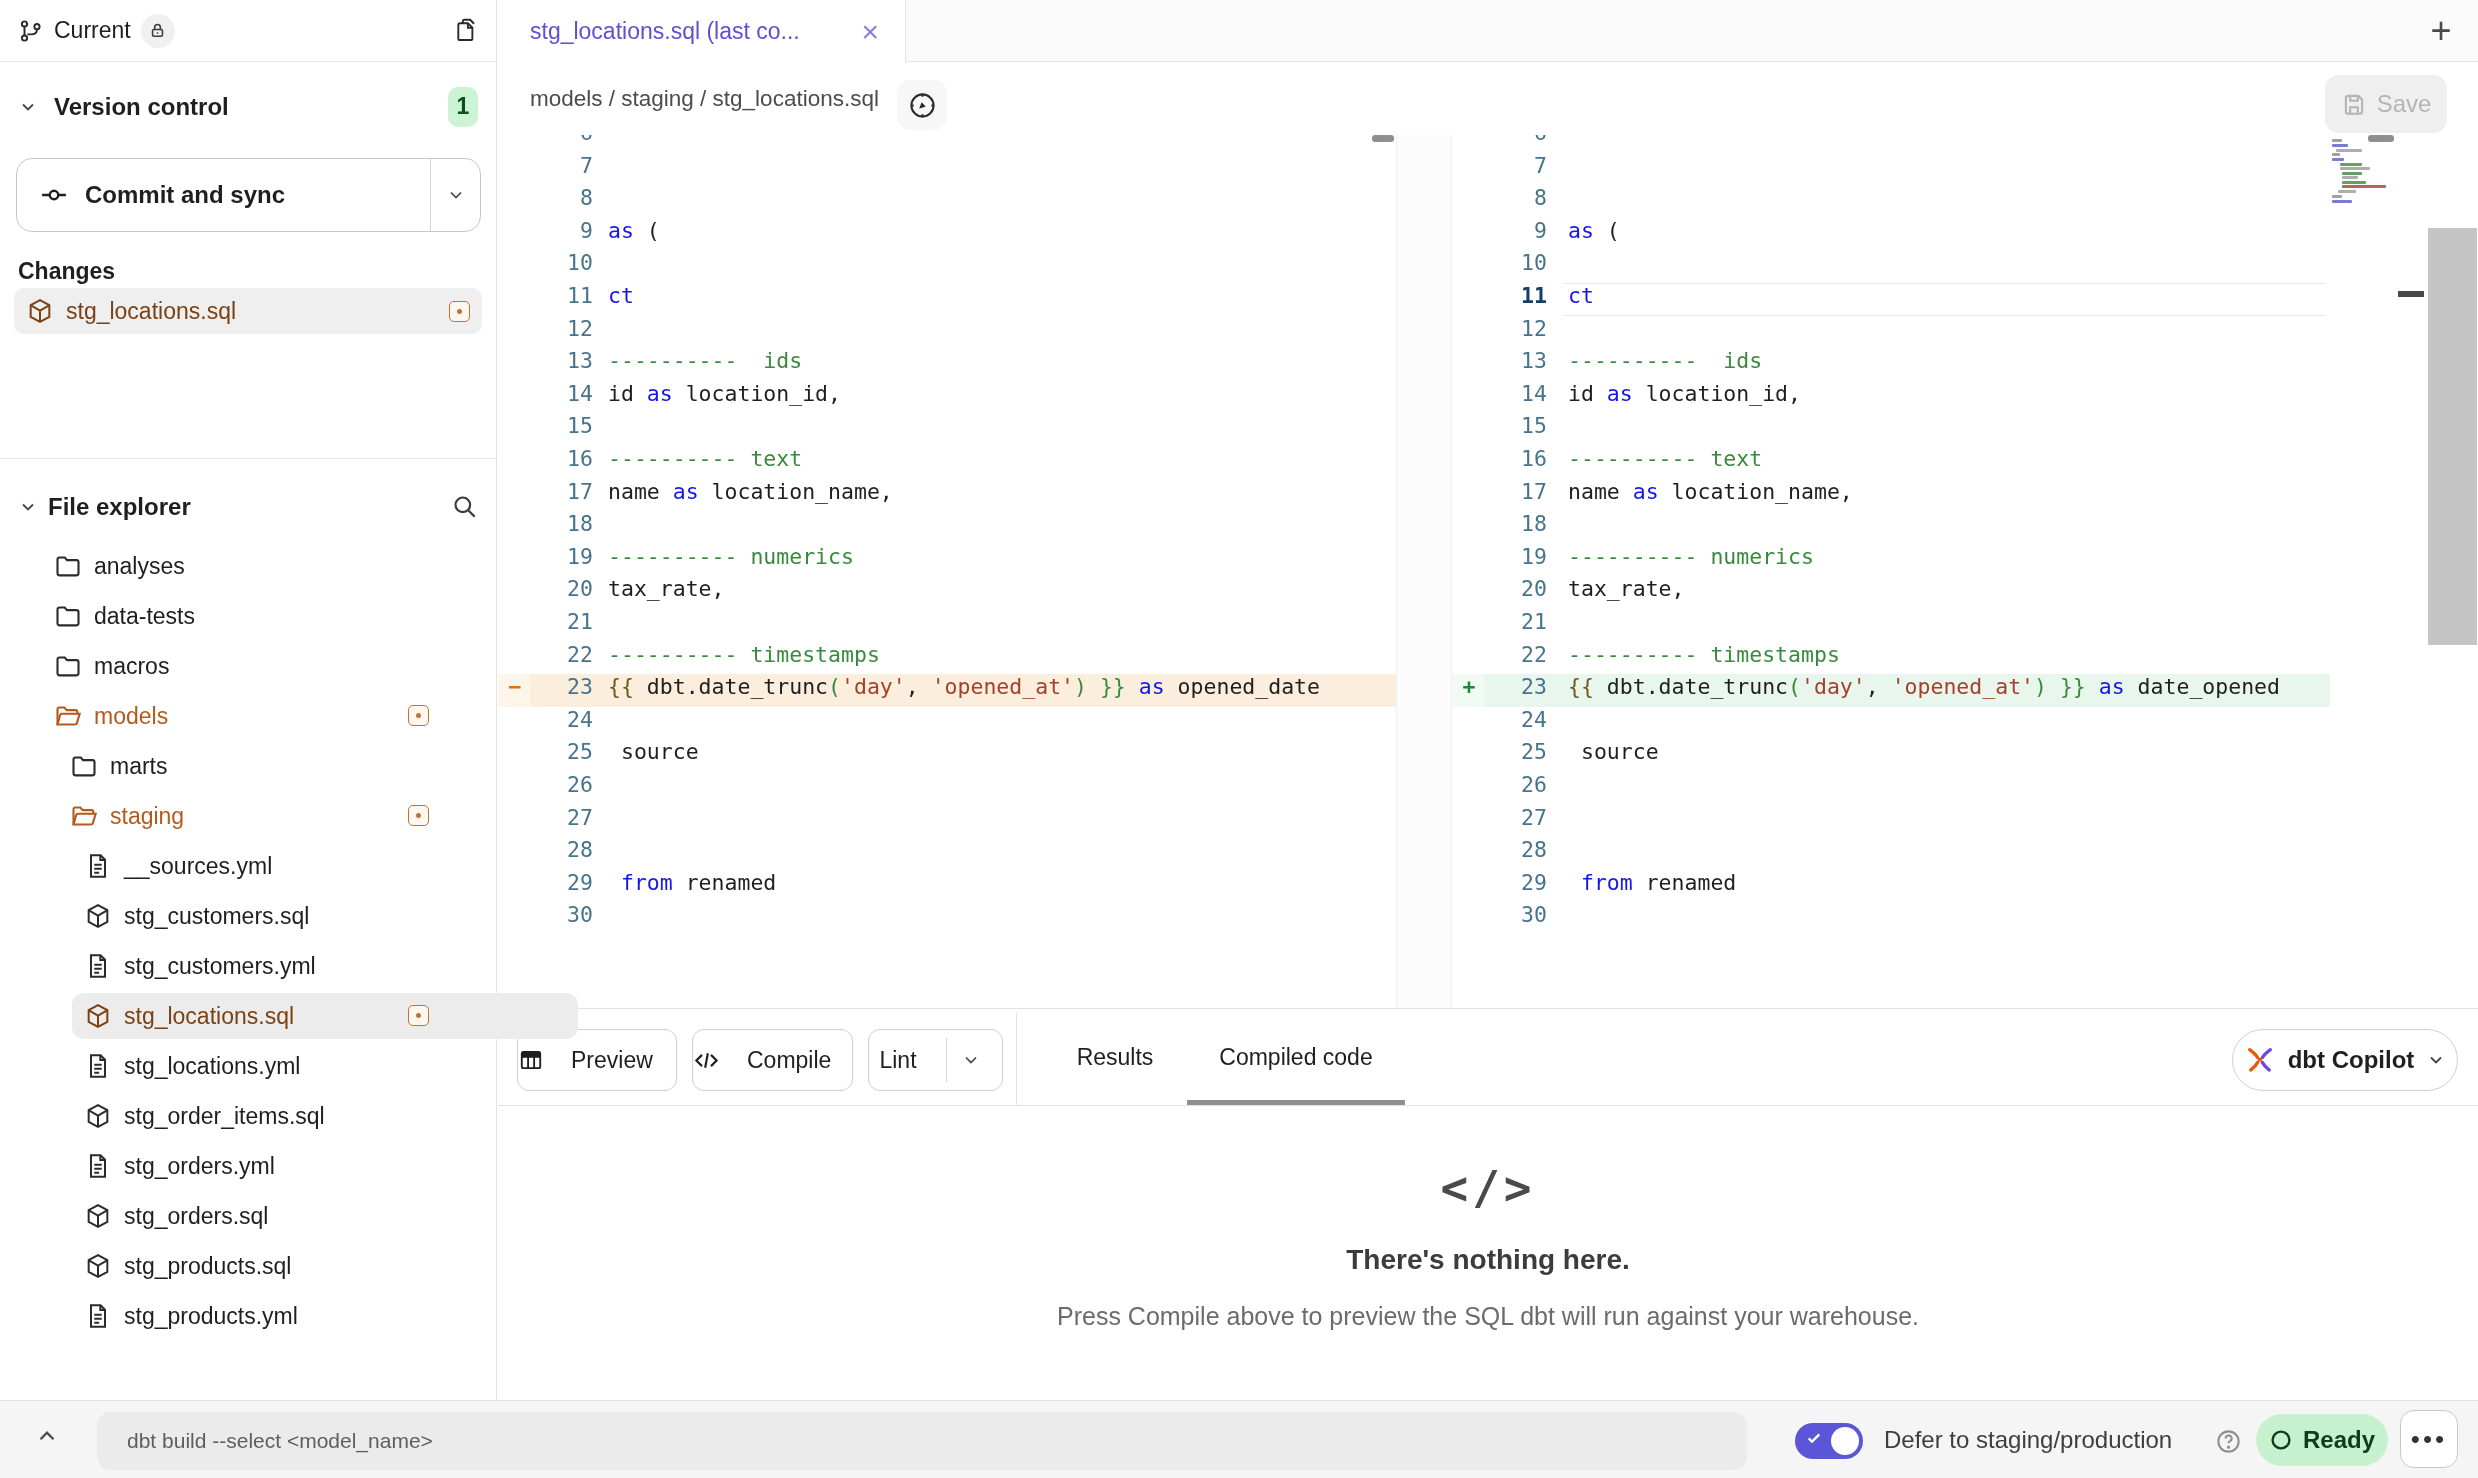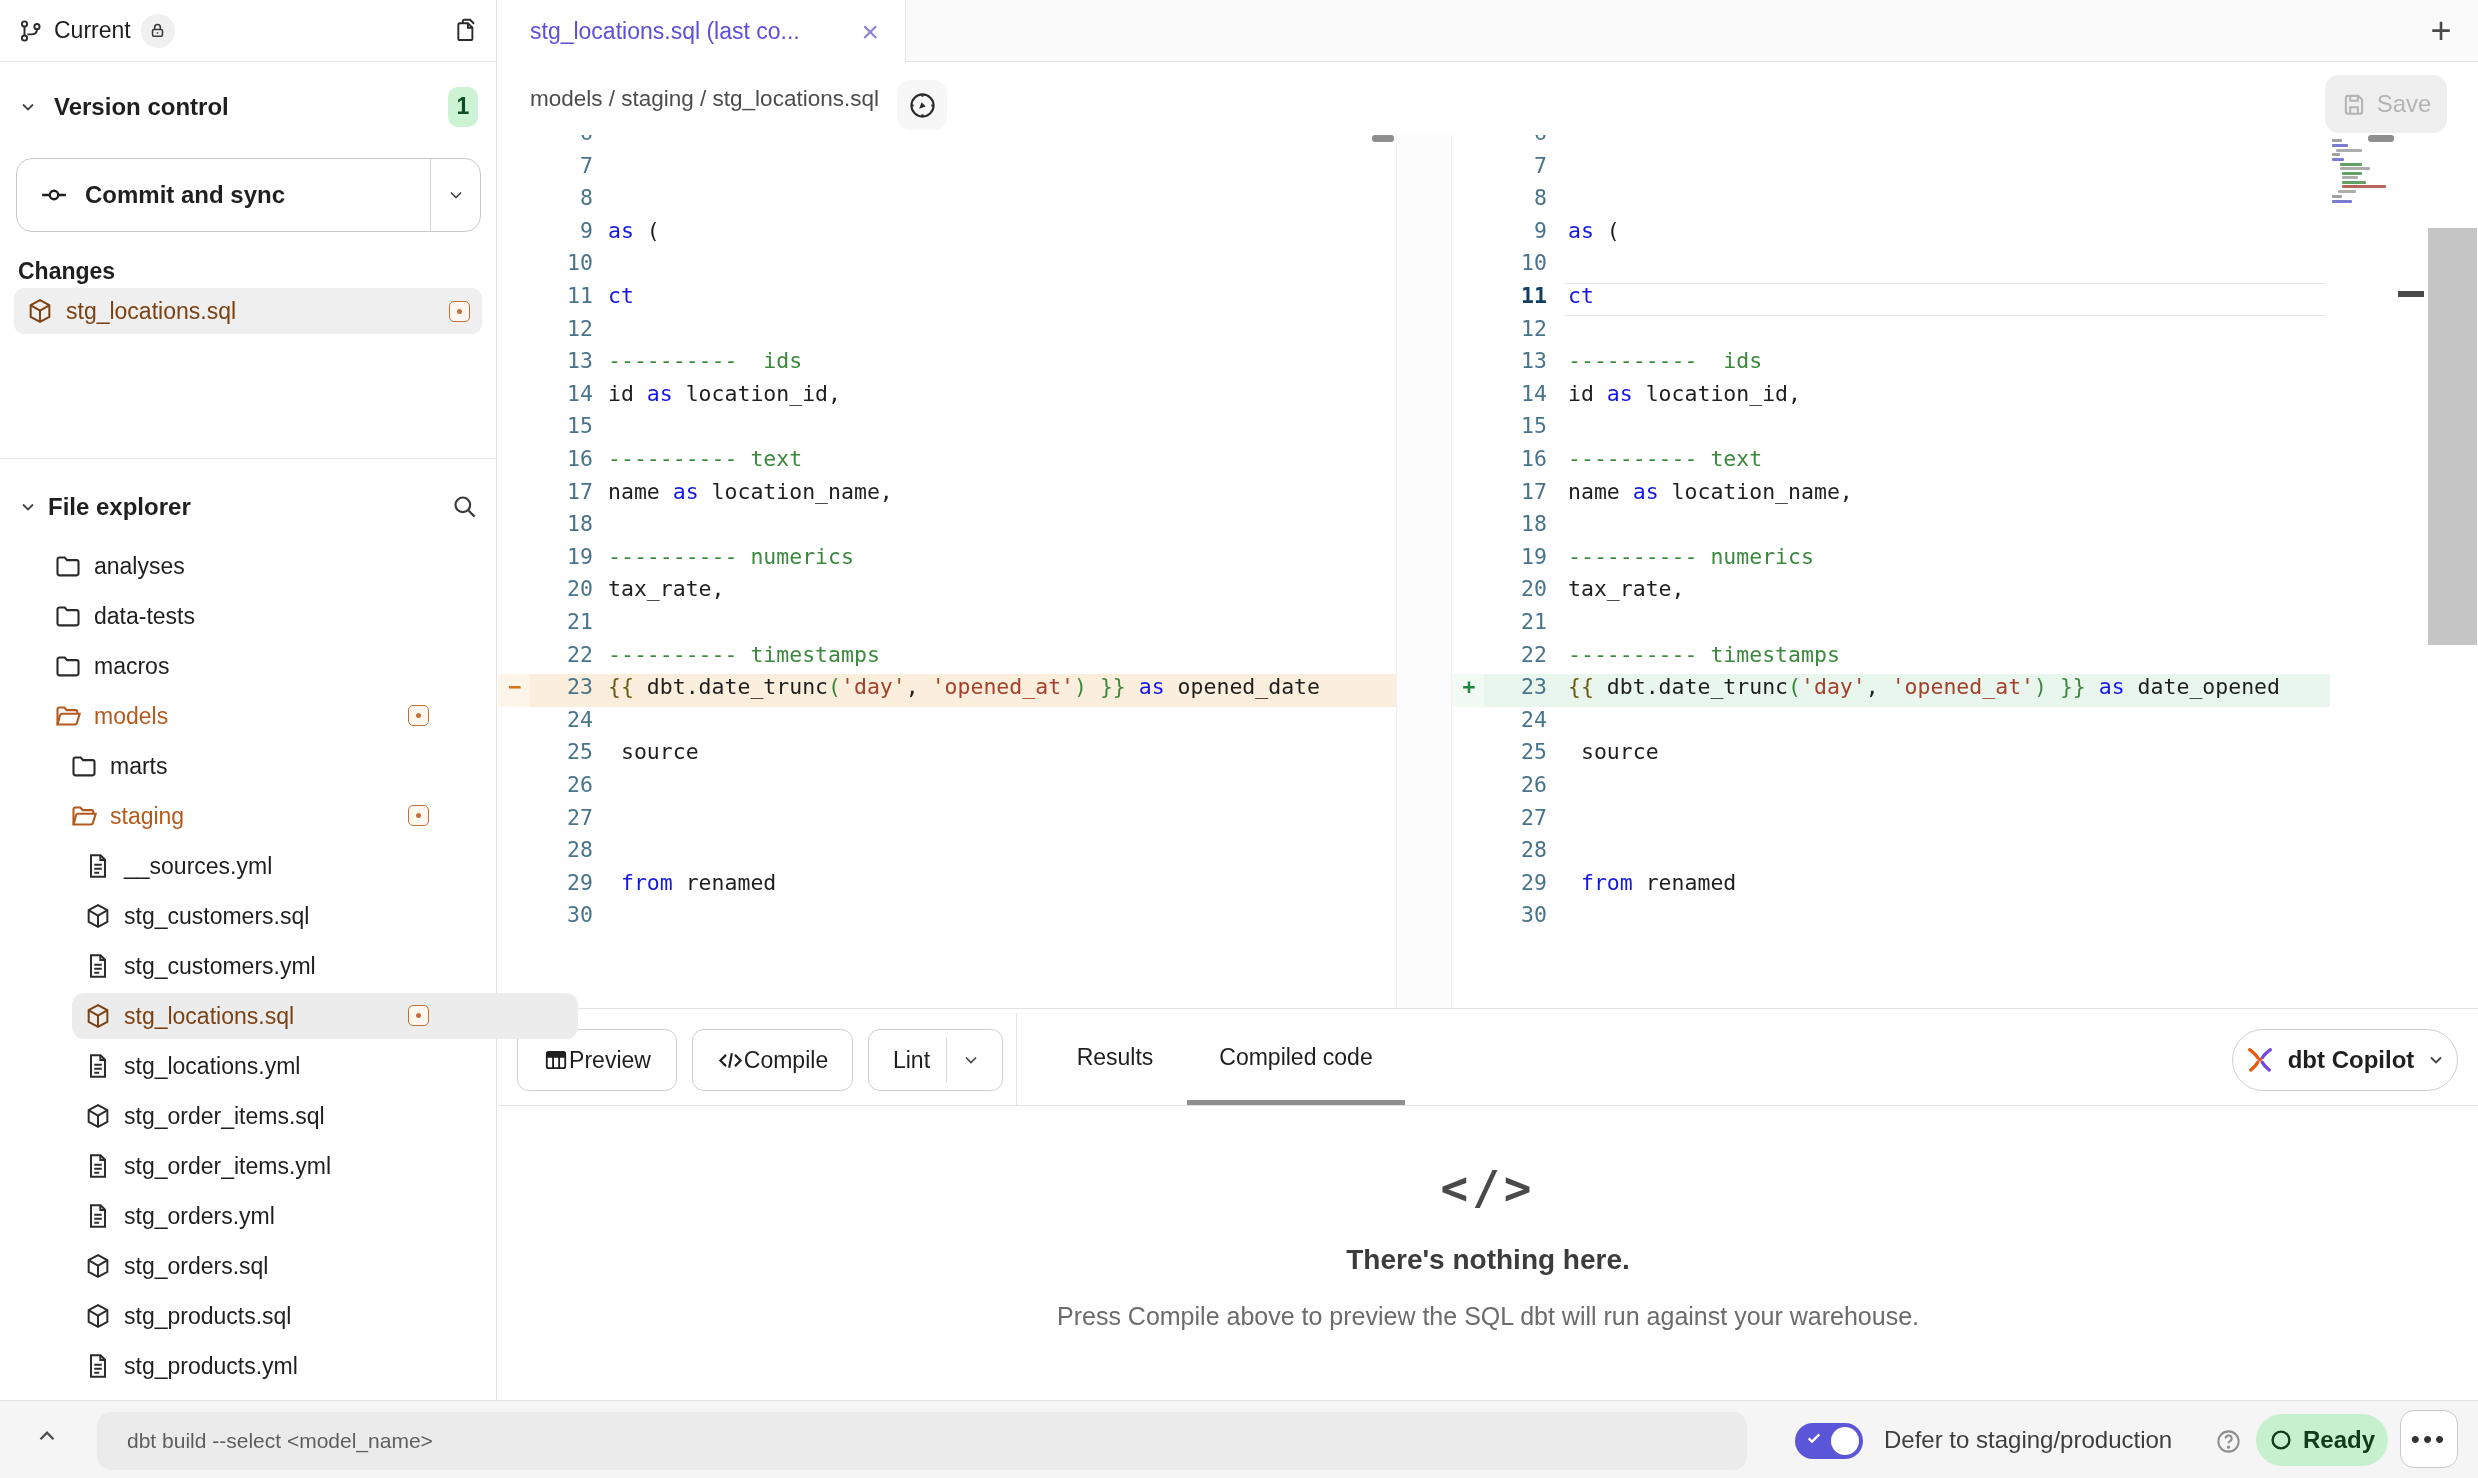--- a/index.html
+++ b/index.html
@@ -107,21 +107,21 @@
   .mmbar { position:absolute; height:2.5px; border-radius:1px; }
   #ruler-dash { position:absolute; left:1900px; top:156px; width:26px; height:6px; background:#4A4A4A; }
   #page-scrollbar { position:absolute; left:2428px; top:228px; width:49px; height:417px;
                     background:#C5C5C5; z-index:6; cursor:pointer; }
 
   
   #bottom-panel { position:absolute; left:498px; top:1008px; width:1980px; height:392px;
                   background:#fff; border-top:1px solid #E3E3E3; }
   #bp-toolbar { position:absolute; left:0; top:0; width:100%; height:97px; border-bottom:1px solid #E3E3E3; }
   .tool-btn { position:absolute; top:20px; height:62px; border:1.5px solid #CFCFCF; border-radius:12px;
-              background:#fff; display:flex; align-items:center; justify-content:center; gap:0;
+              background:#fff; display:flex; align-items:center; justify-content:flex-start; gap:27px;
               font-size:23px; color:#1f1f1f; cursor:pointer; font-family:"Liberation Sans",sans-serif; }
   #btn-preview { left:19px;  width:160px; }
   #btn-compile { left:194px; width:161px; }
   #btn-lint    { left:370px; width:135px; padding:8px; }
   #lint-main { flex:1; display:flex; align-items:center; justify-content:center; height:100%; }
   #lint-caret { width:48px; height:100%; border-left:1.5px solid #D6D6D6;
                 display:flex; align-items:center; justify-content:center; }
   #bp-vdivider { position:absolute; left:518px; top:4px; width:1px; height:93px; background:#E3E3E3; }
   .bp-tab { position:absolute; top:0; height:97px; display:flex; align-items:center; justify-content:center;
             font-size:23px; cursor:pointer; }
@@ -353,29 +353,20 @@
         <span class="lbl">stg_locations.yml</span>
       </div>
       <div class="tree-row lv3">
         <span class="ic icon">
           <svg width="28" height="28" viewBox="0 0 24 24" fill="none" stroke="#2b2b2b" stroke-width="1.7">
             <path d="M12 2.6l8 4.4v10l-8 4.4-8-4.4V7z"></path>
             <path d="M4.2 7.2L12 11.6l7.8-4.4M12 11.6v9.6"></path>
           </svg>
         </span>
         <span class="lbl">stg_order_items.sql</span>
-      </div>
-      <div class="tree-row lv3">
-        <span class="ic icon">
-          <svg width="28" height="28" viewBox="0 0 24 24" fill="none" stroke="#2b2b2b" stroke-width="1.7">
-            <path d="M6 2.8h8.2L18 6.6V21.2H6z"></path>
-            <path d="M14 2.8V6.8h4M8.8 11h6.4M8.8 14.4h6.4M8.8 17.8h4.2"></path>
-          </svg>
-        </span>
-        <span class="lbl">stg_order_items.yml</span>
       </div>
       <div class="tree-row lv3">
         <span class="ic icon">
           <svg width="28" height="28" viewBox="0 0 24 24" fill="none" stroke="#2b2b2b" stroke-width="1.7">
             <path d="M6 2.8h8.2L18 6.6V21.2H6z"></path>
             <path d="M14 2.8V6.8h4M8.8 11h6.4M8.8 14.4h6.4M8.8 17.8h4.2"></path>
           </svg>
         </span>
         <span class="lbl">stg_orders.yml</span>
       </div>

